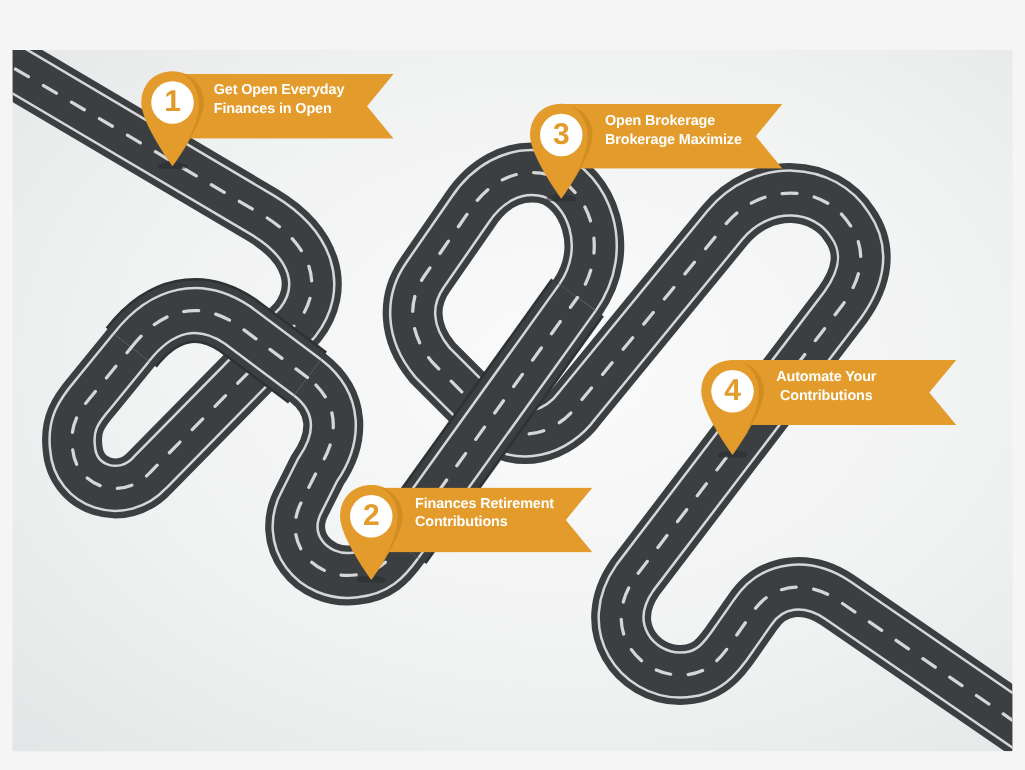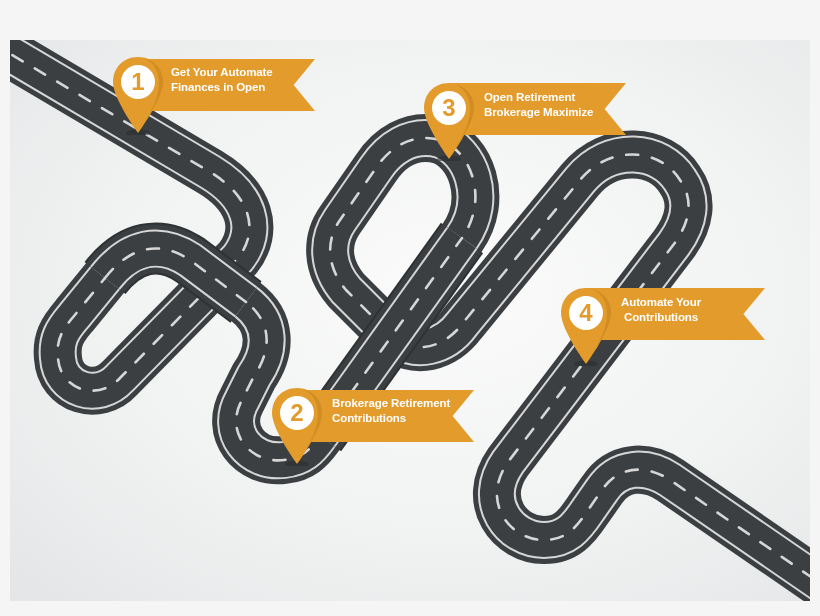--- a/index.html
+++ b/index.html
@@ -103,49 +103,49 @@
 
   <div class="milestone" style="left:101px; top:15px; --accent:#e39b2b;">
     <div class="banner" style="left:26px; top:4px; width:178px;"></div>
     <svg class="pin" viewBox="0 0 54 80">
       <ellipse cx="27" cy="78" rx="12" ry="3.5" fill="#2a2d2f" opacity="0.6"></ellipse>
       <path d="M27 2 C12 2 2 13 2 27 C2 44 27 78 27 78 C27 78 52 44 52 27 C52 13 42 2 27 2 Z" fill="#e39b2b"></path>
       <path d="M34 3.5 C46 7 52 16 52 27 C52 40 40 58 30 73 C44 52 48 38 48 28 C48 17 43 8 34 3.5 Z" fill="#c98620" opacity="0.7"></path>
     </svg>
     <div class="pin-number">1</div>
     <div class="banner-text" style="left:60px;">
-      <div>Get Your Automate</div>
+      <div>Get Open Everyday</div>
       <div>Finances in Open</div>
     </div>
   </div>
 
   <div class="milestone" style="left:260px; top:346px; --accent:#e39b2b;">
     <div class="banner" style="left:26px; top:4px; width:178px;"></div>
     <svg class="pin" viewBox="0 0 54 80">
       <ellipse cx="27" cy="78" rx="12" ry="3.5" fill="#2a2d2f" opacity="0.6"></ellipse>
       <path d="M27 2 C12 2 2 13 2 27 C2 44 27 78 27 78 C27 78 52 44 52 27 C52 13 42 2 27 2 Z" fill="#e39b2b"></path>
       <path d="M34 3.5 C46 7 52 16 52 27 C52 40 40 58 30 73 C44 52 48 38 48 28 C48 17 43 8 34 3.5 Z" fill="#c98620" opacity="0.7"></path>
     </svg>
     <div class="pin-number">2</div>
     <div class="banner-text" style="left:62px;">
-      <div>Brokerage Retirement</div>
+      <div>Finances Retirement</div>
       <div>Contributions</div>
     </div>
   </div>
 
   <div class="milestone" style="left:412px; top:41px; --accent:#e39b2b;">
     <div class="banner" style="left:26px; top:2px; width:178px;"></div>
     <svg class="pin" viewBox="0 0 54 80">
       <ellipse cx="27" cy="78" rx="12" ry="3.5" fill="#2a2d2f" opacity="0.6"></ellipse>
       <path d="M27 2 C12 2 2 13 2 27 C2 44 27 78 27 78 C27 78 52 44 52 27 C52 13 42 2 27 2 Z" fill="#e39b2b"></path>
       <path d="M34 3.5 C46 7 52 16 52 27 C52 40 40 58 30 73 C44 52 48 38 48 28 C48 17 43 8 34 3.5 Z" fill="#c98620" opacity="0.7"></path>
     </svg>
     <div class="pin-number">3</div>
     <div class="banner-text" style="left:62px; top:9px;">
-      <div>Open Retirement</div>
+      <div>Open Brokerage</div>
       <div>Brokerage Maximize</div>
     </div>
   </div>
 
   <div class="milestone" style="left:549px; top:246px; --accent:#e39b2b;">
     <div class="banner" style="left:26px; top:2px; width:180px;"></div>
     <svg class="pin" viewBox="0 0 54 80">
       <ellipse cx="27" cy="78" rx="12" ry="3.5" fill="#2a2d2f" opacity="0.6"></ellipse>
       <path d="M27 2 C12 2 2 13 2 27 C2 44 27 78 27 78 C27 78 52 44 52 27 C52 13 42 2 27 2 Z" fill="#e39b2b"></path>
       <path d="M34 3.5 C46 7 52 16 52 27 C52 40 40 58 30 73 C44 52 48 38 48 28 C48 17 43 8 34 3.5 Z" fill="#c98620" opacity="0.7"></path>

